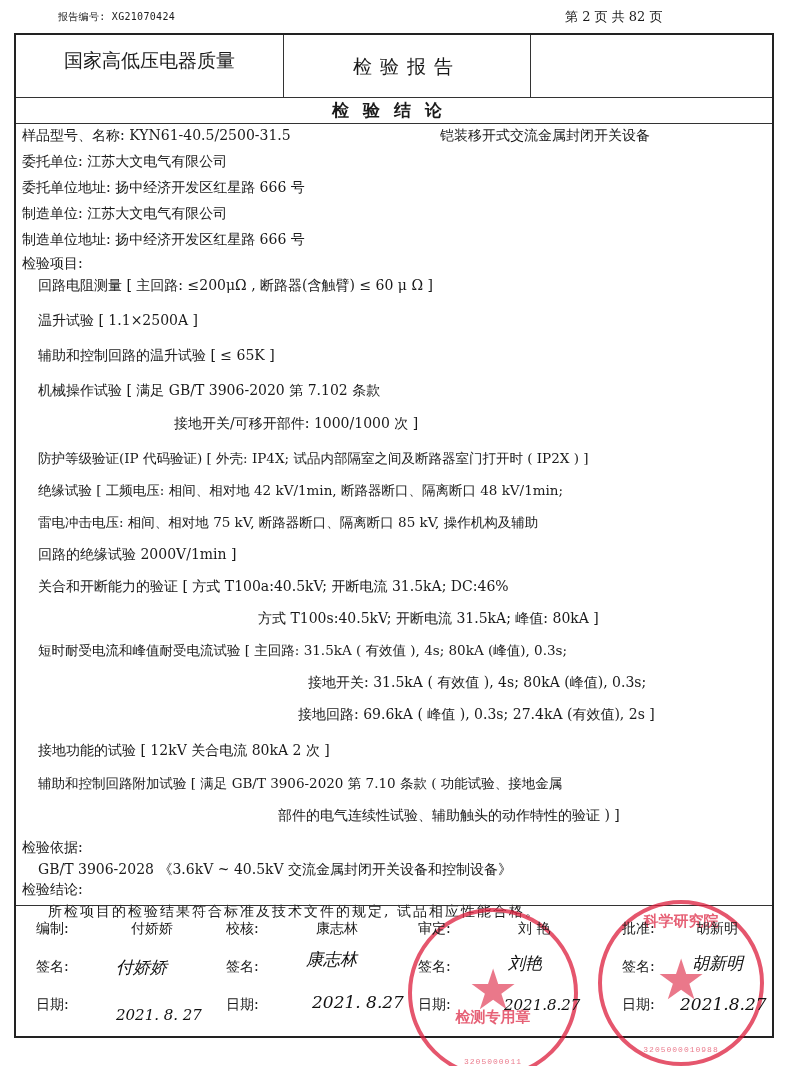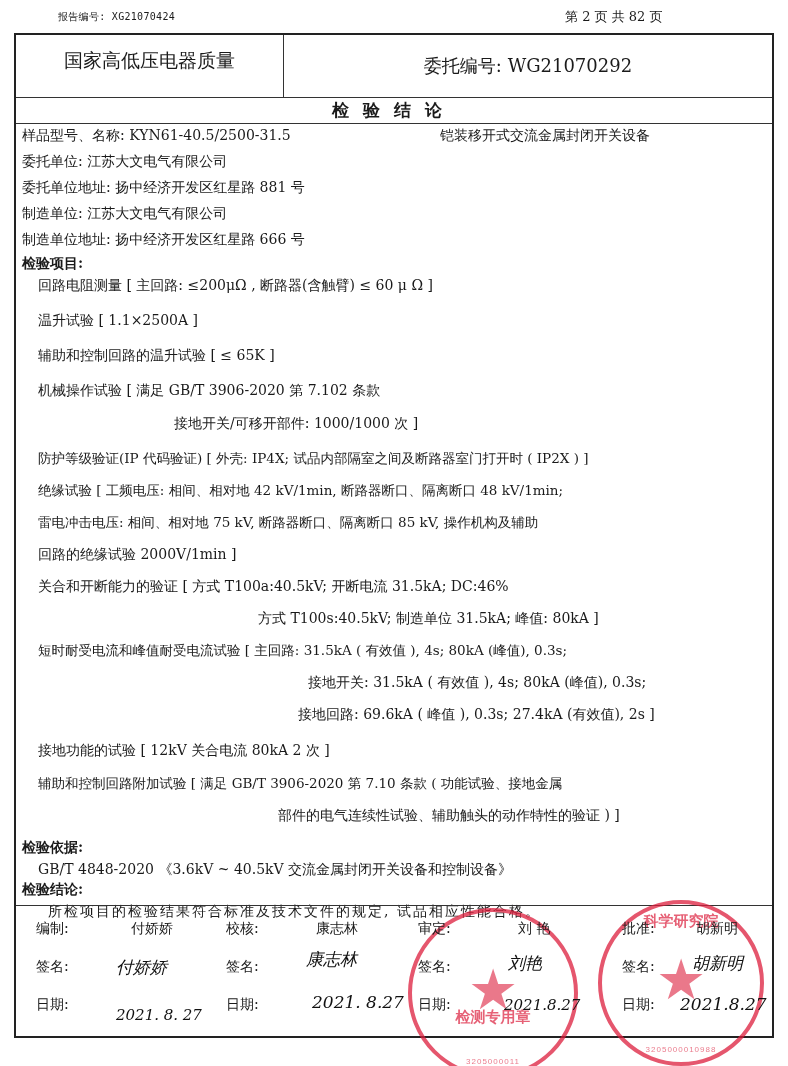--- a/index.html
+++ b/index.html
@@ -30,84 +30,84 @@
   .hdr .c2 { width: 246px; border-right: 1.5px solid #333; text-align: center; font-size: 19px; line-height: 62px; letter-spacing: 8px; }
   .hdr .c3 { flex: 1; text-align: center; font-size: 18px; line-height: 62px; }
   .title-row {
     position: absolute; left: 0; top: 62px; width: 756px; height: 26px;
     border-bottom: 1.5px solid #333; text-align: center; font-size: 17px; line-height: 26px; letter-spacing: 14px; font-weight: bold;
   }
   .body {
     position: absolute; left: 6px; top: 90px; width: 740px; font-size: 14px;
   }
   .ln { position: absolute; white-space: nowrap; }
-  .bold { font-weight: bold; }
+  .bold { font-weight: normal; }
   .sig {
     position: absolute; left: 0; top: 870px; width: 756px; height: 131px;
     border-top: 1.5px solid #333;
   }
   .sig .lbl { position: absolute; font-size: 14px; }
   .sig .val { position: absolute; font-size: 14px; }
   .hand {
     position: absolute; font-family: "DejaVu Serif", serif; font-style: italic; font-size: 17px; color: #111;
   }
   .stamp {
     position: absolute; border-radius: 50%; border: 4px solid rgba(220,30,60,0.75);
     box-sizing: border-box;
   }
   .stamp .ring-text { position: absolute; width: 100%; text-align: center; color: rgba(220,30,60,0.7); font-size: 15px; font-weight: bold; }
   .stamp .star { position: absolute; left: 50%; top: 50%; transform: translate(-50%,-55%); color: rgba(220,30,60,0.6); font-size: 56px; line-height: 1; }
-  .stamp .serial { position: absolute; bottom: 8px; width: 100%; text-align: center; color: rgba(220,30,60,0.6); font-size: 8px; font-family: Liberation Sans, sans-serif; letter-spacing: 1px; }
+  .stamp .serial { position: absolute; bottom: 8px; width: 100%; text-align: center; color: rgba(220,30,60,0.6); font-size: 8px; font-family: Liberation Mono, monospace; letter-spacing: 1px; }
 </style>
 </head>
 <body>
 
 <div class="topline">
   <span class="report-no">报告编号: XG21070424</span>
   <span class="page-no">第 2 页 共 82 页</span>
 </div>
 
 <div class="frame">
   <div class="hdr">
     <div class="c1">
       <div>国家高低压电器质量</div>
     </div>
-    <div class="c3">委托编号: WG21070292</div>
+    <div class="c2">检验报告</div>
   </div>
   <div class="title-row">检验结论</div>
 
   <div class="body">
     <div class="ln" style="top:2px;left:0">样品型号、名称: KYN61-40.5/2500-31.5</div>
     <div class="ln" style="top:2px;left:418px">铠装移开式交流金属封闭开关设备</div>
     <div class="ln" style="top:28px;left:0">委托单位: 江苏大文电气有限公司</div>
-    <div class="ln" style="top:54px;left:0">委托单位地址: 扬中经济开发区红星路 881 号</div>
+    <div class="ln" style="top:54px;left:0">委托单位地址: 扬中经济开发区红星路 666 号</div>
     <div class="ln" style="top:80px;left:0">制造单位: 江苏大文电气有限公司</div>
     <div class="ln" style="top:106px;left:0">制造单位地址: 扬中经济开发区红星路 666 号</div>
     <div class="ln bold" style="top:130px;left:0">检验项目:</div>
 
     <div class="ln" style="top:152px;left:16px">回路电阻测量 [ 主回路: ≤200μΩ , 断路器(含触臂) ≤ 60 μ Ω ]</div>
     <div class="ln" style="top:187px;left:16px">温升试验 [ 1.1×2500A ]</div>
     <div class="ln" style="top:222px;left:16px">辅助和控制回路的温升试验 [ ≤ 65K ]</div>
     <div class="ln" style="top:257px;left:16px">机械操作试验 [ 满足 GB/T 3906-2020 第 7.102 条款</div>
     <div class="ln" style="top:290px;left:152px">接地开关/可移开部件: 1000/1000 次 ]</div>
     <div class="ln" style="top:325px;left:16px;font-size:13.5px">防护等级验证(IP 代码验证) [ 外壳: IP4X; 试品内部隔室之间及断路器室门打开时 ( IP2X ) ]</div>
     <div class="ln" style="top:357px;left:16px;font-size:13.5px">绝缘试验 [ 工频电压: 相间、相对地 42 kV/1min, 断路器断口、隔离断口 48 kV/1min;</div>
     <div class="ln" style="top:389px;left:16px;font-size:13.5px">雷电冲击电压: 相间、相对地 75 kV, 断路器断口、隔离断口 85 kV, 操作机构及辅助</div>
     <div class="ln" style="top:421px;left:16px">回路的绝缘试验 2000V/1min ]</div>
     <div class="ln" style="top:453px;left:16px">关合和开断能力的验证 [ 方式 T100a:40.5kV; 开断电流 31.5kA; DC:46%</div>
-    <div class="ln" style="top:485px;left:236px">方式 T100s:40.5kV; 制造单位 31.5kA; 峰值: 80kA ]</div>
+    <div class="ln" style="top:485px;left:236px">方式 T100s:40.5kV; 开断电流 31.5kA; 峰值: 80kA ]</div>
     <div class="ln" style="top:517px;left:16px;font-size:13.5px">短时耐受电流和峰值耐受电流试验 [ 主回路: 31.5kA ( 有效值 ), 4s; 80kA (峰值), 0.3s;</div>
     <div class="ln" style="top:549px;left:286px">接地开关: 31.5kA ( 有效值 ), 4s; 80kA (峰值), 0.3s;</div>
     <div class="ln" style="top:581px;left:276px">接地回路: 69.6kA ( 峰值 ), 0.3s; 27.4kA (有效值), 2s ]</div>
     <div class="ln" style="top:617px;left:16px">接地功能的试验 [ 12kV   关合电流 80kA   2 次 ]</div>
     <div class="ln" style="top:650px;left:16px;font-size:13.5px">辅助和控制回路附加试验 [ 满足 GB/T 3906-2020 第 7.10 条款 ( 功能试验、接地金属</div>
     <div class="ln" style="top:682px;left:256px">部件的电气连续性试验、辅助触头的动作特性的验证 ) ]</div>
 
     <div class="ln bold" style="top:714px;left:0">检验依据:</div>
-    <div class="ln" style="top:736px;left:16px">GB/T 4848-2020 《3.6kV ~ 40.5kV 交流金属封闭开关设备和控制设备》</div>
+    <div class="ln" style="top:736px;left:16px">GB/T 3906-2028 《3.6kV ~ 40.5kV 交流金属封闭开关设备和控制设备》</div>
     <div class="ln bold" style="top:756px;left:0">检验结论:</div>
     <div class="ln" style="top:778px;left:26px;letter-spacing:2px">所检项目的检验结果符合标准及技术文件的规定, 试品相应性能合格。</div>
   </div>
 
   <div class="sig">
     <div class="stamp" style="left:392px;top:2px;width:170px;height:170px;">
       <div class="ring-text" style="top:96px">检测专用章</div>
       <div class="star">★</div>
       <div class="serial">3205000011</div>
     </div>

